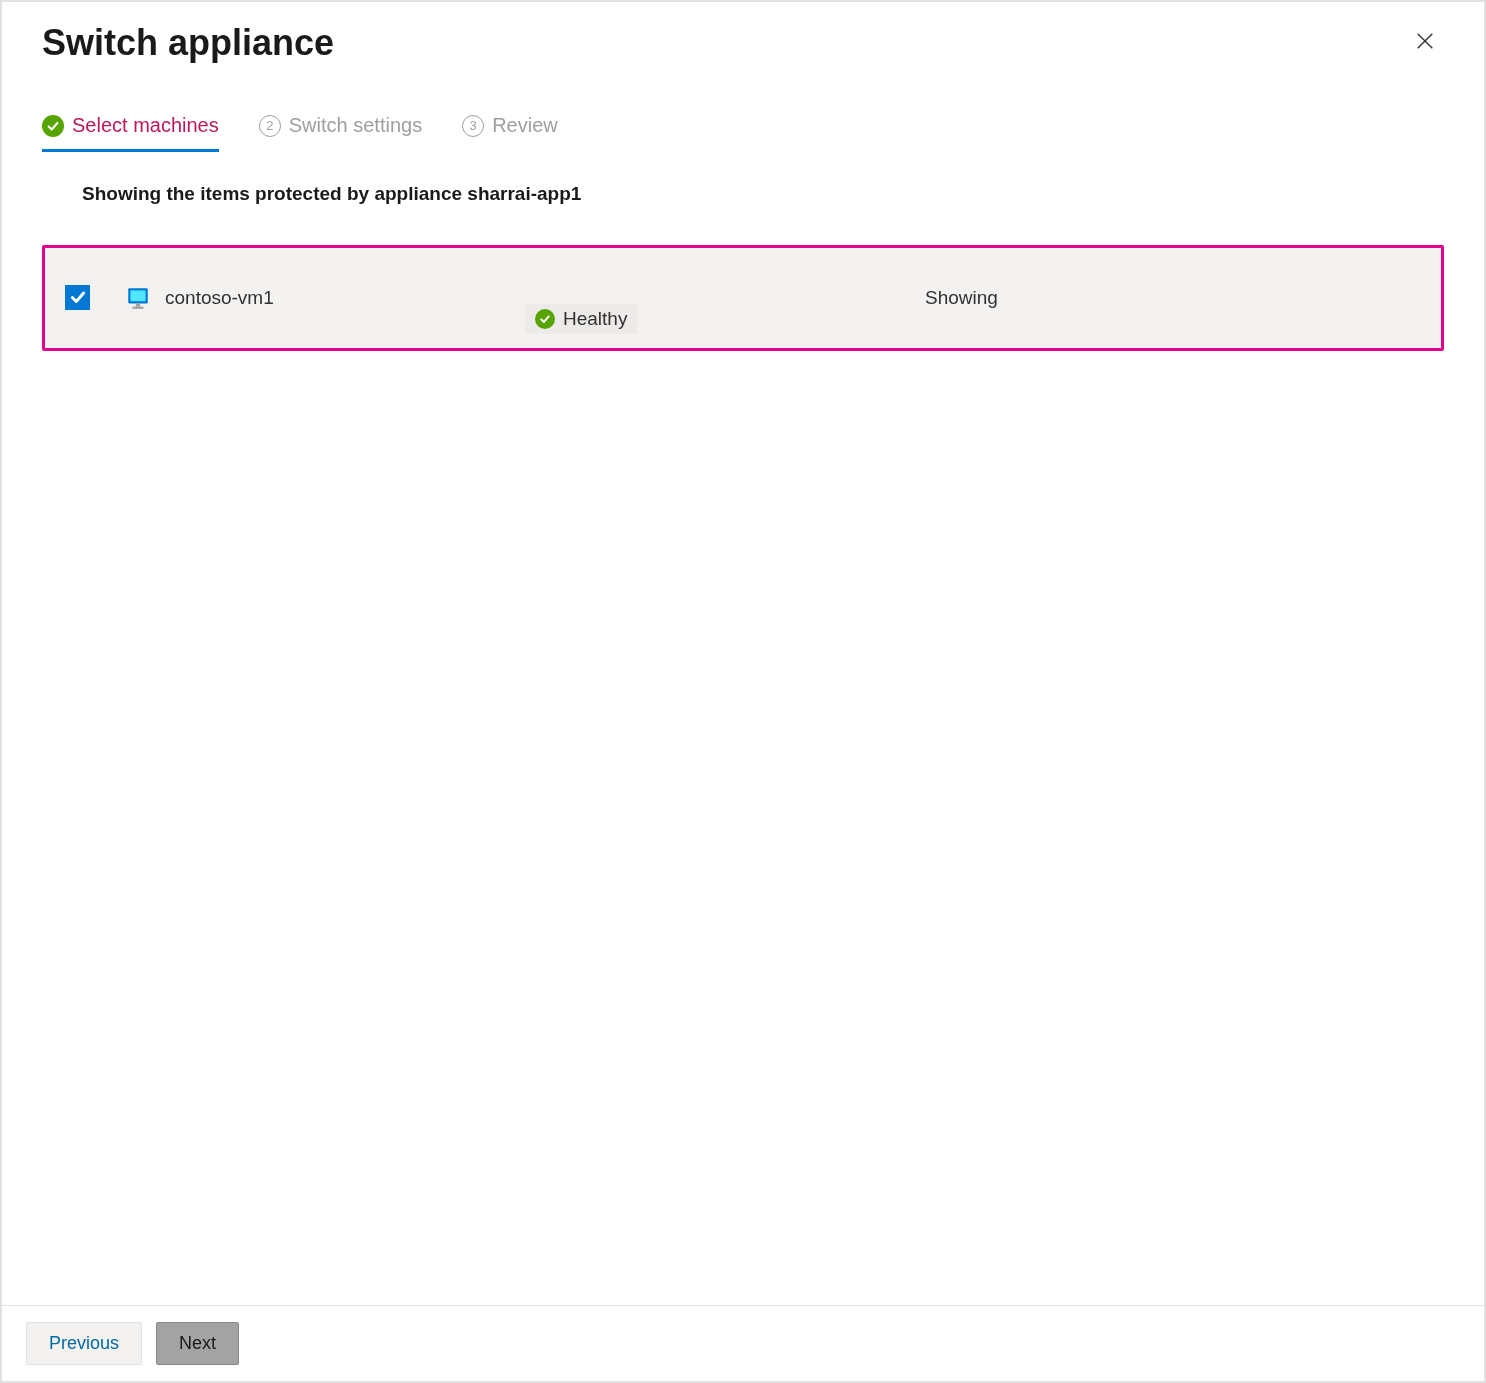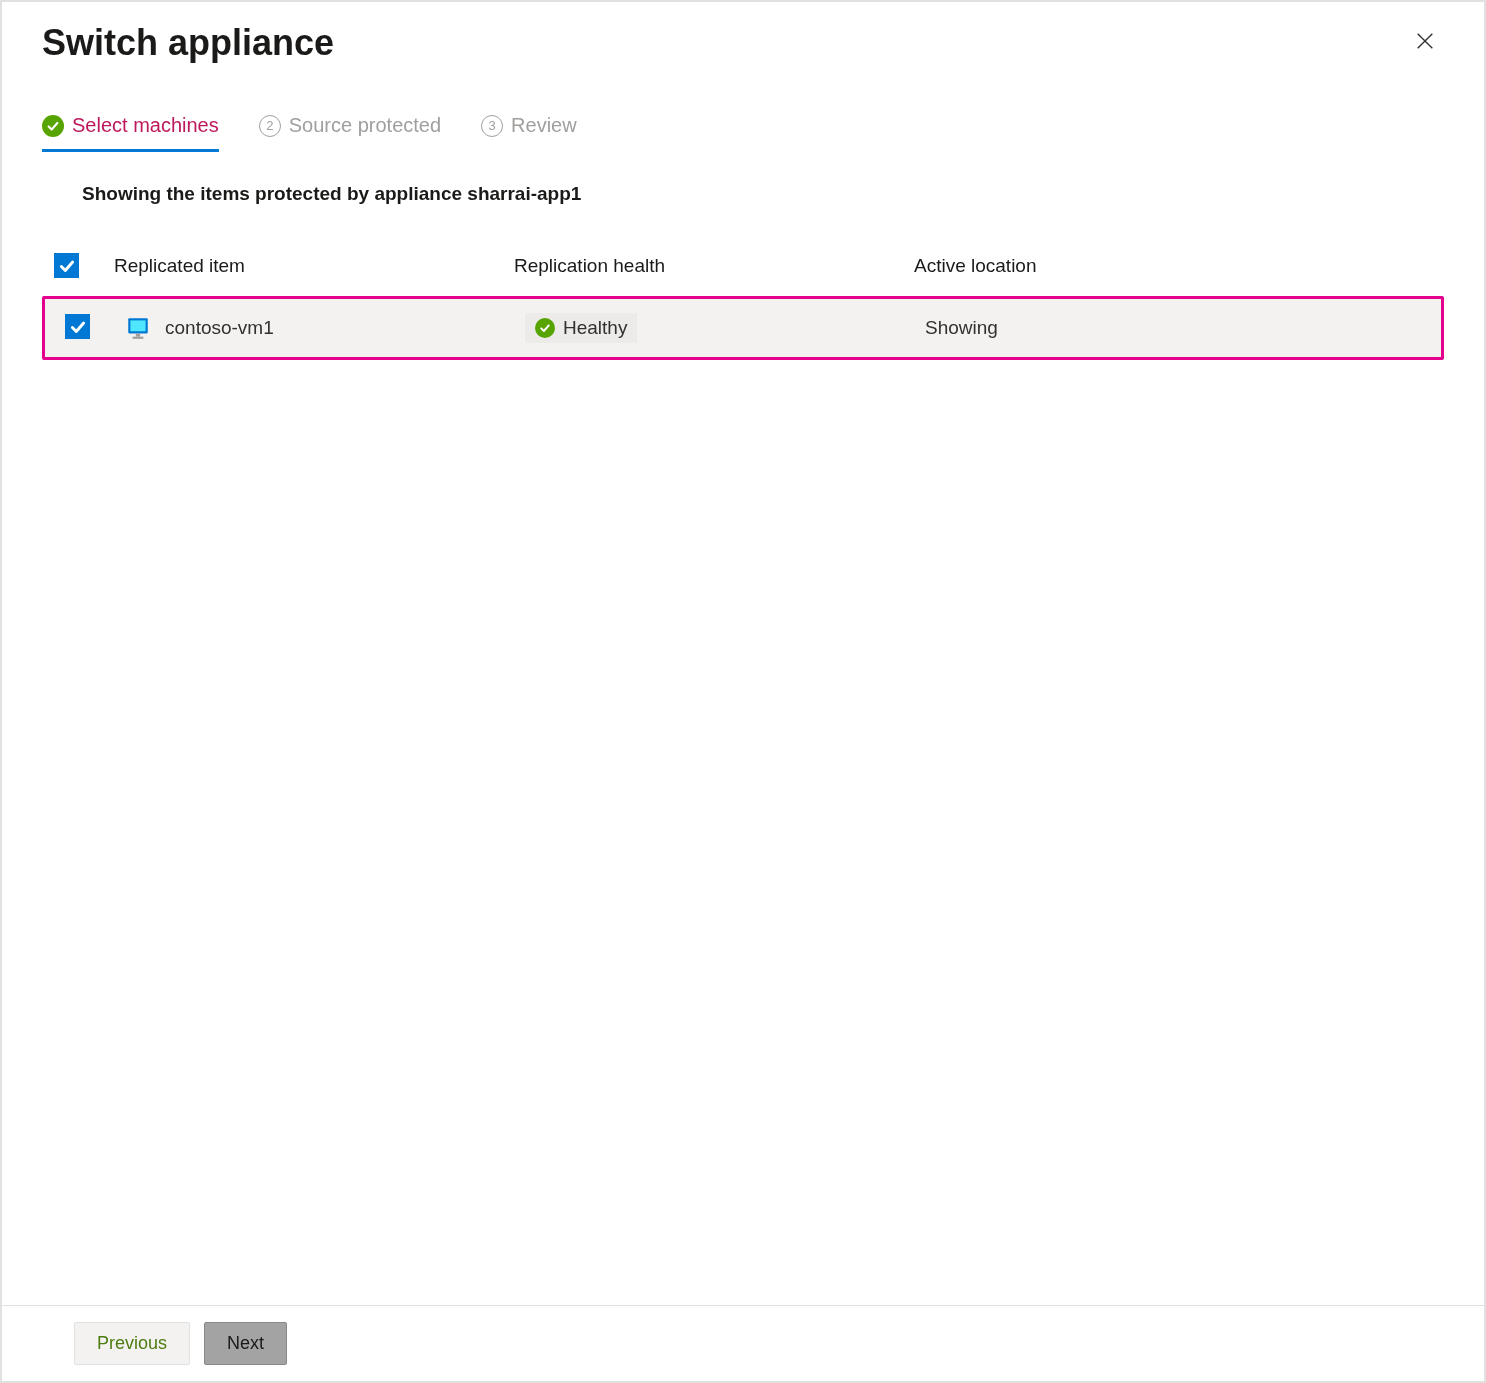--- a/index.html
+++ b/index.html
@@ -149,20 +149,21 @@
       width: 26px;
       height: 26px;
       display: inline-flex;
       align-items: center;
       justify-content: center;
     }
     .health-cell {
       display: flex;
       align-items: center;
       gap: 8px;
+      margin-top: 42px;
     }
     .health-icon {
       width: 20px;
       height: 20px;
       background: #57a300;
       border-radius: 50%;
       display: inline-flex;
       align-items: center;
       justify-content: center;
     }
@@ -187,25 +188,24 @@
     .btn {
       padding: 10px 22px;
       font-size: 18px;
       font-family: inherit;
       border: 1px solid #8a8886;
       background: #ffffff;
       cursor: pointer;
       border-radius: 2px;
     }
     .btn.disabled {
-      color: #4d7c0f;
+      color: #0369a1;
       border-color: #e1e1e1;
       background: #f3f2f1;
       cursor: default;
-      margin-left: 48px;
     }
     .btn.primary {
       color: #1b1a19;
       border-color: #8a8886;
       background: #a3a3a3;
       font-weight: 400;
     }
   </style>
 </head>
 <body>
@@ -230,43 +230,31 @@
       <button class="tab active">
         <span class="tab-icon check">
           <svg viewBox="0 0 16 16" fill="none" stroke="#ffffff" stroke-width="2.4" stroke-linecap="round" stroke-linejoin="round">
             <polyline points="3,8.5 6.5,12 13,4.5"></polyline>
           </svg>
         </span>
         <span>Select machines</span>
       </button>
       <button class="tab">
         <span class="tab-icon number">2</span>
-        <span>Source protected</span>
+        <span>Switch settings</span>
       </button>
       <button class="tab">
         <span class="tab-icon number">3</span>
         <span>Review</span>
       </button>
     </div>
 
     <div class="subtitle">Showing the items protected by appliance sharrai-app1</div>
 
     <div class="table">
-      <div class="table-header">
-        <div>
-          <span class="checkbox">
-            <svg viewBox="0 0 16 16" fill="none" stroke="#ffffff" stroke-width="2.6" stroke-linecap="round" stroke-linejoin="round">
-              <polyline points="3,8.5 6.5,12 13,4.5"></polyline>
-            </svg>
-          </span>
-        </div>
-        <div>Replicated item</div>
-        <div>Replication health</div>
-        <div>Active location</div>
-      </div>
 
       <div class="highlighted-row-wrapper">
         <div class="table-row">
           <div>
             <span class="checkbox">
               <svg viewBox="0 0 16 16" fill="none" stroke="#ffffff" stroke-width="2.6" stroke-linecap="round" stroke-linejoin="round">
                 <polyline points="3,8.5 6.5,12 13,4.5"></polyline>
               </svg>
             </span>
           </div>

